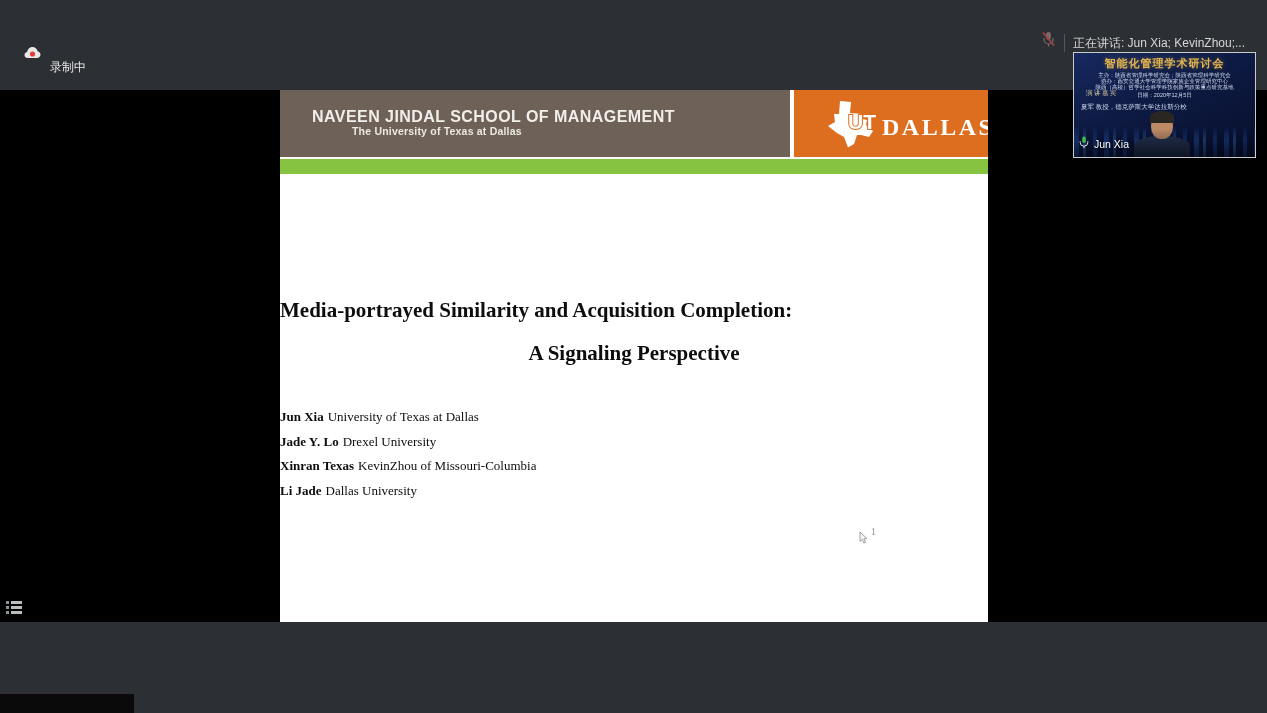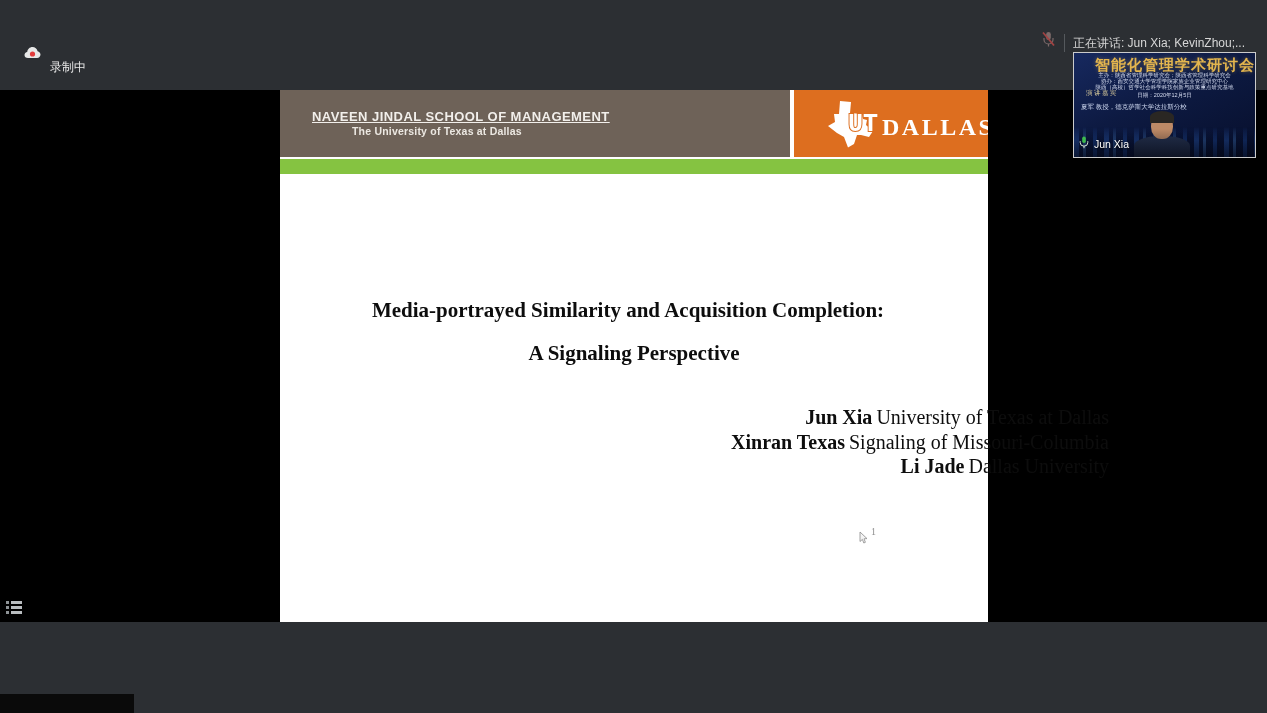--- a/index.html
+++ b/index.html
@@ -14,59 +14,59 @@
   .recording .label{color:#e9e9e9;font-size:12px;margin-top:28px;}
   .speaking{position:absolute;right:22px;top:31px;display:flex;align-items:flex-end;gap:8px;}
   .speaking .vdiv{width:1px;height:18px;background:#55595d;}
   .speaking .label{color:#d7d7d7;font-size:12px;white-space:nowrap;}
 
   
   .slide{position:absolute;left:280px;top:90px;width:708px;height:532px;background:#ffffff;}
   .slide-header{position:absolute;left:0;top:0;width:708px;height:67px;display:flex;}
   .hdr-brown{width:510px;height:67px;background:#6e6258;box-sizing:border-box;
              padding-left:32px;display:flex;flex-direction:column;justify-content:center;}
-  .hdr-brown .l1{color:#f2efeb;font-size:13px;font-weight:bold;letter-spacing:.45px;line-height:14px;text-decoration:underline;}
+  .hdr-brown .l1{color:#f2efeb;font-size:16px;font-weight:bold;letter-spacing:.45px;line-height:14px;}
   .hdr-brown .l2{color:#ece8e2;font-size:10.5px;font-weight:bold;letter-spacing:.2px;line-height:14px;margin-left:40px;}
   .hdr-gap{width:4px;height:67px;background:#ffffff;}
   .hdr-orange{flex:1;height:67px;background:#dd6e1f;position:relative;overflow:hidden;}
   .logo-inner{position:absolute;left:30px;top:8px;width:160px;height:52px;}
   .texas-svg{position:absolute;left:0;top:2px;}
-  .logo-ut{position:absolute;left:24px;top:12px;font-family:Liberation Mono, monospace;font-weight:bold;
-           font-size:25px;color:#ffffff;-webkit-text-stroke:2px #dd6e1f;paint-order:stroke fill;}
+  .logo-ut{position:absolute;left:24px;top:12px;font-family:Liberation Sans, sans-serif;font-weight:bold;
+           font-size:21px;color:#ffffff;-webkit-text-stroke:2px #dd6e1f;paint-order:stroke fill;}
   .logo-dallas{position:absolute;left:58px;top:16px;font-family:"Liberation Serif",serif;
            font-size:24px;color:#ffffff;letter-spacing:2.5px;font-weight:600;}
   .greenbar{position:absolute;left:0;top:69px;width:708px;height:15px;background:#85c341;}
 
-  .slide-title1{position:absolute;left:0;top:208px;width:628px;text-align:center;
-    font-family:"Liberation Serif",serif;font-weight:bold;font-size:21px;color:#0d0d0d;padding-left:34px;}
+  .slide-title1{position:absolute;left:0;top:208px;width:628px;
+    font-family:"Liberation Serif",serif;font-weight:bold;font-size:21px;color:#0d0d0d;}
   .slide-title2{position:absolute;left:0;top:251px;width:708px;text-align:center;
     font-family:"Liberation Serif",serif;font-weight:bold;font-size:21px;color:#0d0d0d;}
-  .authors{position:absolute;left:0;top:315px;width:829px;text-align:right;
-    font-family:"Liberation Serif",serif;font-size:20px;color:#0d0d0d;line-height:24.5px;}
+  .authors{position:absolute;left:0;top:315px;width:829px;text-align:left;
+    font-family:"Liberation Serif",serif;font-size:13px;color:#0d0d0d;line-height:24.5px;}
   .author-name{font-weight:bold;margin-right:4px;}
   .pageno{position:absolute;left:591px;top:436px;font-family:"Liberation Serif",serif;
     font-size:10px;color:#8f8f8f;}
   .cursor{position:absolute;left:579px;top:440px;}
 
   
   .list-icon{position:absolute;left:6px;top:601px;width:18px;height:16px;cursor:pointer;}
   .list-icon .row{display:flex;align-items:center;gap:2px;margin-bottom:2px;}
   .list-icon .sq{width:3px;height:3px;background:#8e9396;}
   .list-icon .bar{width:11px;height:3px;background:#b9bdc0;}
 
   
   .share-badge{position:absolute;left:0;top:694px;height:19px;background:#0a0a0a;
     display:flex;align-items:center;gap:4px;padding:17px 7px 0 4px;}
   .share-badge .label{color:#f2f2f2;font-size:11px;white-space:nowrap;}
 
   
   .thumb{position:absolute;left:1073px;top:52px;width:181px;height:104px;border:1px solid #cbcbcb;
     background:linear-gradient(155deg,#17295f 0%,#0d1a42 45%,#070f2c 100%);overflow:hidden;cursor:pointer;}
-  .thumb-title{position:absolute;left:0;top:3px;width:100%;text-align:right;color:#e3b54e;
-    font-size:15px;font-weight:bold;letter-spacing:1px;text-shadow:0 0 4px rgba(230,180,70,.4);white-space:nowrap;}
+  .thumb-title{position:absolute;left:0;top:3px;width:100%;text-align:center;color:#e3b54e;
+    font-size:11px;font-weight:bold;letter-spacing:1px;text-shadow:0 0 4px rgba(230,180,70,.4);white-space:nowrap;}
   .thumb-lines{position:absolute;left:0;top:19px;width:100%;text-align:center;color:#d6ddf0;
     font-size:6px;line-height:7.2px;transform:scale(.92);transform-origin:top center;white-space:nowrap;}
   .thumb-speaker-heading{position:absolute;left:12px;top:36px;font-size:6.5px;color:#e6d6a0;letter-spacing:1.5px;}
   .thumb-speaker-line{position:absolute;left:7px;top:50px;font-size:6.5px;color:#ccd6ee;white-space:nowrap;}
   .skyline{position:absolute;left:0;bottom:0;width:100%;height:30px;opacity:.85;
     background:repeating-linear-gradient(90deg,
       rgba(45,100,200,.55) 0 5px, rgba(12,30,80,.25) 5px 9px,
       rgba(80,150,240,.45) 9px 12px, rgba(10,25,70,.2) 12px 19px,
       rgba(35,90,190,.5) 19px 23px, rgba(8,20,60,.2) 23px 30px);
     -webkit-mask-image:linear-gradient(to top,#000 55%,transparent);
@@ -132,21 +132,22 @@
         </div>
       </div>
     </div>
     <div class="greenbar"></div>
 
     <div class="slide-title1">Media-portrayed Similarity and Acquisition Completion:</div>
     <div class="slide-title2">A Signaling Perspective</div>
 
     <div class="authors">
       <div><span class="author-name">Jun Xia</span><span>University of Texas at Dallas</span></div>
-      <div><span class="author-name">Xinran Texas</span><span>Signaling of Missouri-Columbia</span></div>
+      <div><span class="author-name">Jade Y. Lo</span><span>Drexel University</span></div>
+      <div><span class="author-name">Xinran Texas</span><span>KevinZhou of Missouri-Columbia</span></div>
       <div><span class="author-name">Li Jade</span><span>Dallas University</span></div>
     </div>
 
     <span class="cursor">
       <svg width="9" height="13" viewBox="0 0 9 13">
         <path d="M1 1 L1 10.5 L3.4 8.4 L4.8 12 L6.4 11.3 L5 7.8 L8 7.6 Z" fill="#f4f4f4" stroke="#8a8a8a" stroke-width="0.8"></path>
       </svg>
     </span>
     <span class="pageno">1</span>
   </div>

